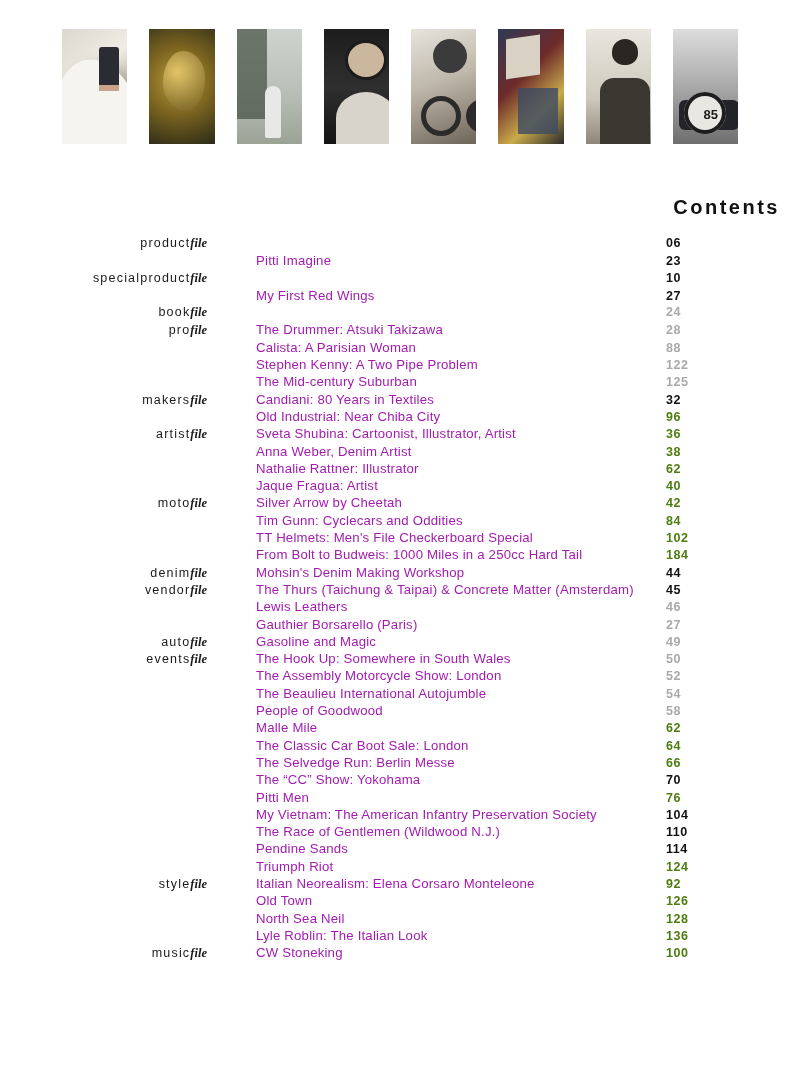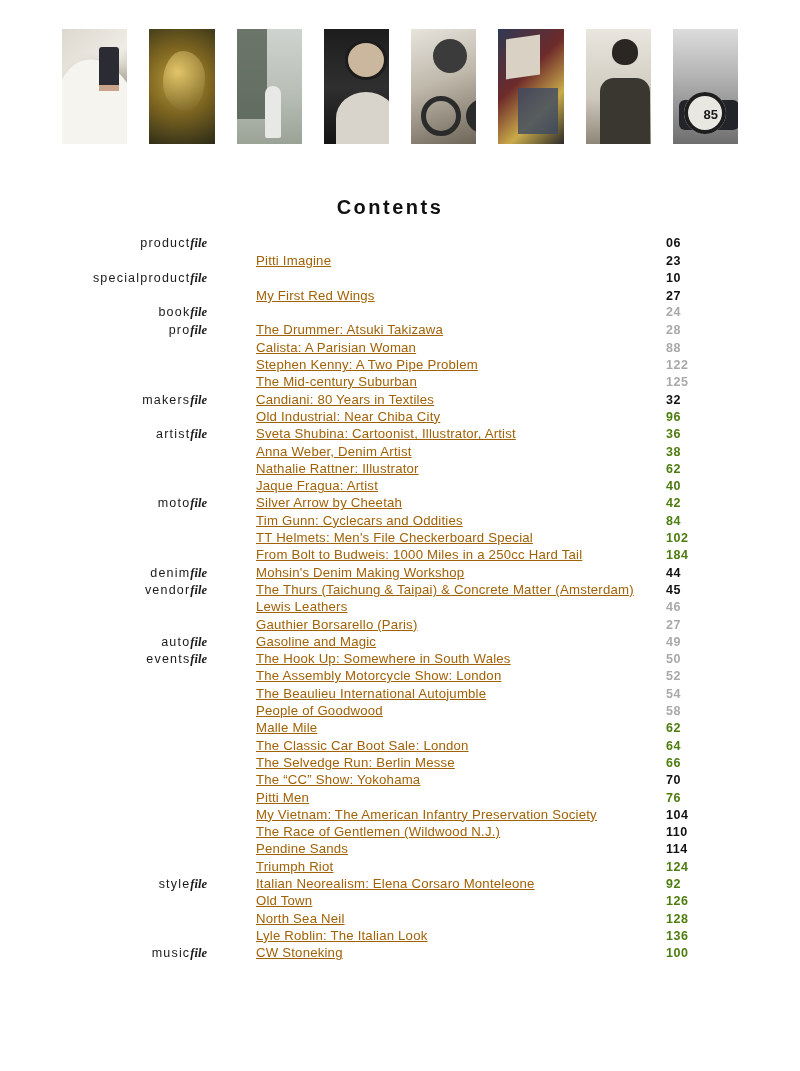--- a/index.html
+++ b/index.html
@@ -130,21 +130,21 @@
     position:absolute; right:20px; bottom:22px; z-index:3;
     font: 700 13px "Liberation Sans", sans-serif; color:#1a1a1a;
   }
 
   
   .contents-title {
     position: absolute;
     top: 196px;
     left: 0;
     width: 780px;
-    text-align: center;
+    text-align: right;
     font: 700 20px "Liberation Sans", sans-serif;
     letter-spacing: 2.5px;
     color: #111;
   }
 
   .toc {
     position: absolute;
     top: 236px;
     left: 0;
     width: 800px;
@@ -167,23 +167,22 @@
     font-family: "Liberation Serif", serif;
     font-weight: 700;
     font-style: italic;
     letter-spacing: 0;
   }
   .title {
     flex: 1 1 auto;
     padding-left: 40px;
     font: 400 13.2px "Liberation Sans", sans-serif;
     letter-spacing: .2px;
-    color: #a16207;
+    color: #a21caf;
     white-space: nowrap;
-    text-decoration: underline;
   }
   .page {
     width: 92px;
     text-align: left;
     padding-right: 42px;
     font: 700 12.5px "Liberation Sans", sans-serif;
     letter-spacing: .5px;
   }
   .page.red { color: #4d7c0f; }
   .page.grey { color: #a9a9a9; }

